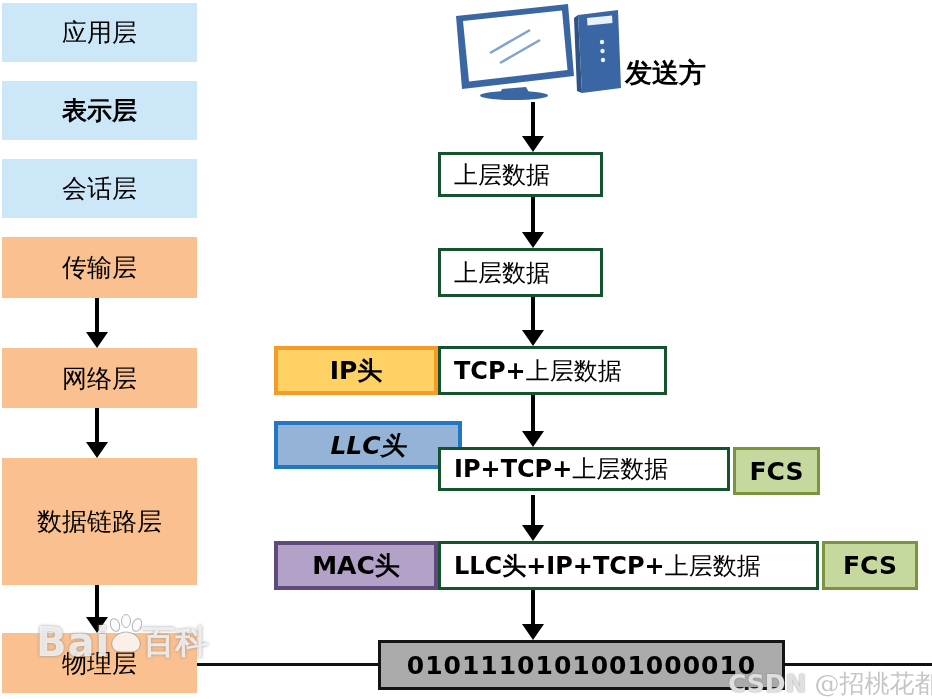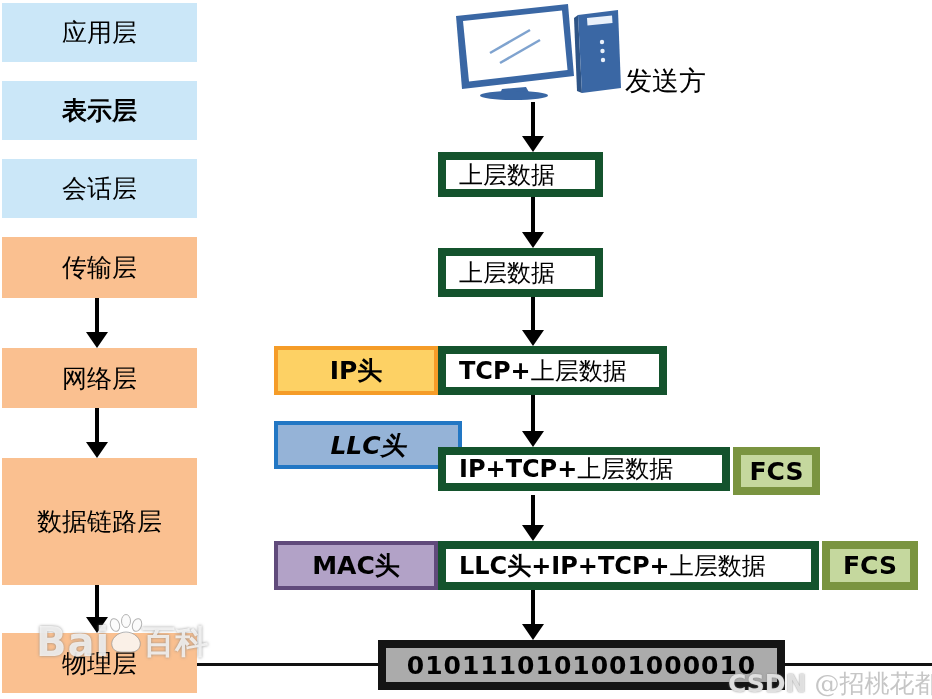--- a/index.html
+++ b/index.html
@@ -10,21 +10,21 @@
   
   .layer{
     position:absolute;left:2px;width:195px;
     display:flex;align-items:center;justify-content:center;
     font-family:"DejaVu Serif",serif;font-size:25px;
   }
   .layer.blue{background:#CBE7F8;}
   .layer.orange{background:#FAC090;}
   
   .box{
-    position:absolute;box-sizing:border-box;background:#fff;border:8px solid #14532d;
+    position:absolute;box-sizing:border-box;background:#fff;border:3px solid #14532d;
     display:flex;align-items:center;
   }
   .hdr{
     justify-content:center;font-weight:bold;font-size:25px;border-width:4px;
   }
   .hdr.tcp{background:#D9918D;border-color:#EE4238;}
   .hdr.ip{background:#FDD164;border-color:#F59C28;}
   .hdr.llc{background:#95B3D7;border-color:#2277C4;}
   .hdr.mac{background:#B2A2C7;border-color:#604A7B;}
   .bodybox{
@@ -40,22 +40,22 @@
     background:#ABABAB;border-color:#141414;
   }
   
   .arrow{position:absolute;width:22px;}
   .arrow .shaft{position:absolute;left:9px;top:0;width:4px;height:calc(100% - 15px);background:#000;}
   .arrow .head{position:absolute;left:0;bottom:0;width:0;height:0;
     border-left:11px solid transparent;border-right:11px solid transparent;border-top:16px solid #000;}
   .hline{position:absolute;height:3px;background:#111;}
   
   .sender{
-    position:absolute;left:625px;top:64px;width:100px;height:34px;
-    font-family:"DejaVu Serif",serif;font-size:27px;display:flex;align-items:center;
+    position:absolute;left:625px;top:56px;width:100px;height:34px;
+    font-family:"DejaVu Serif",serif;font-size:27px;display:flex;align-items:center;font-weight:bold;
   }
   
   .wm-baidu{
     position:absolute;left:36px;top:612px;display:flex;align-items:center;z-index:6;
     color:rgba(250,250,250,0.82);text-shadow:0 0 3px rgba(125,125,125,0.8);
     font-weight:bold;pointer-events:none;justify-content:center;
   }
   .wm-baidu .bai{font-size:40px;letter-spacing:1px;}
   .wm-baidu .baike{font-size:33px;margin-left:-2px;}
   .wm-baidu svg{margin:0 -5px 14px -7px;}

